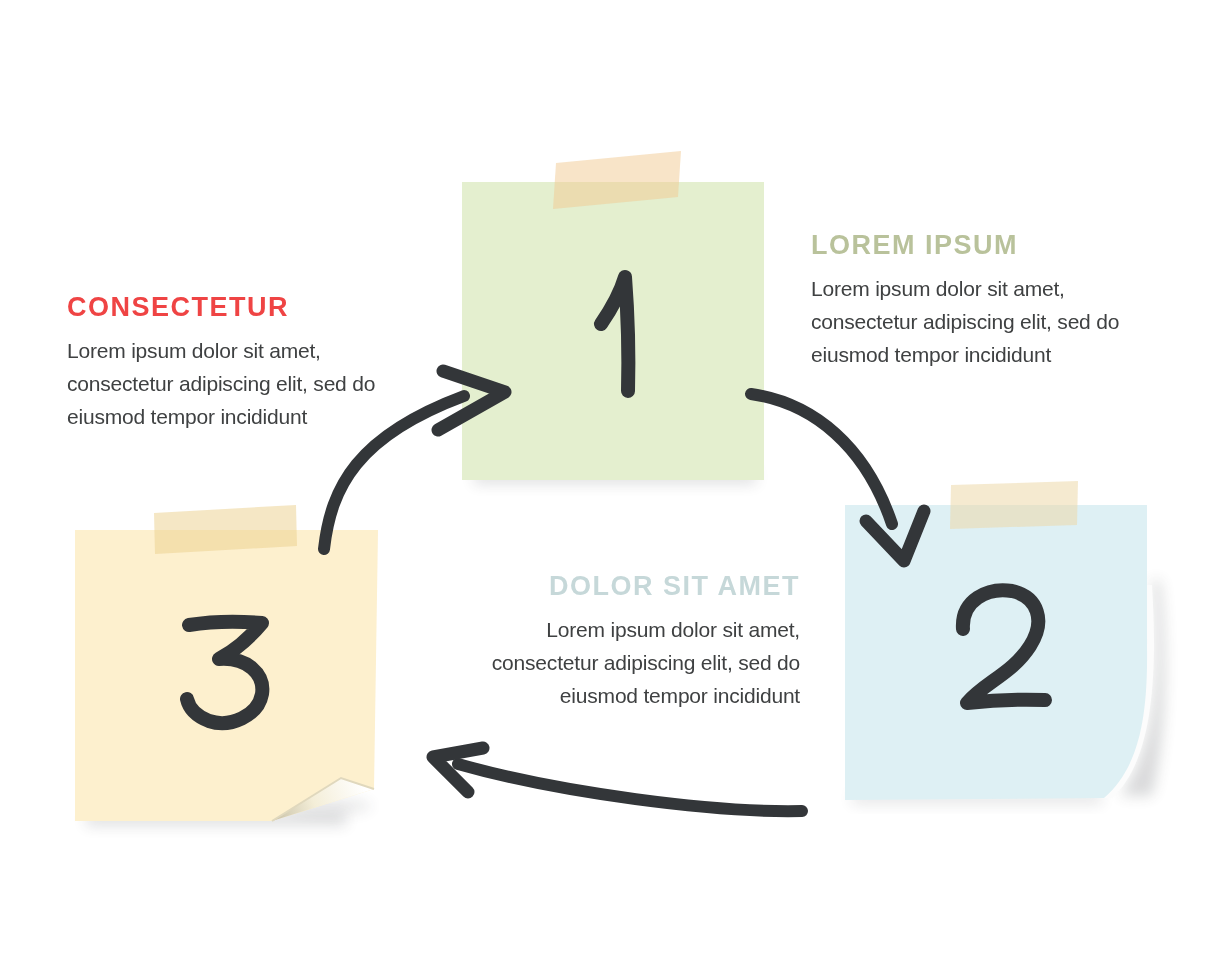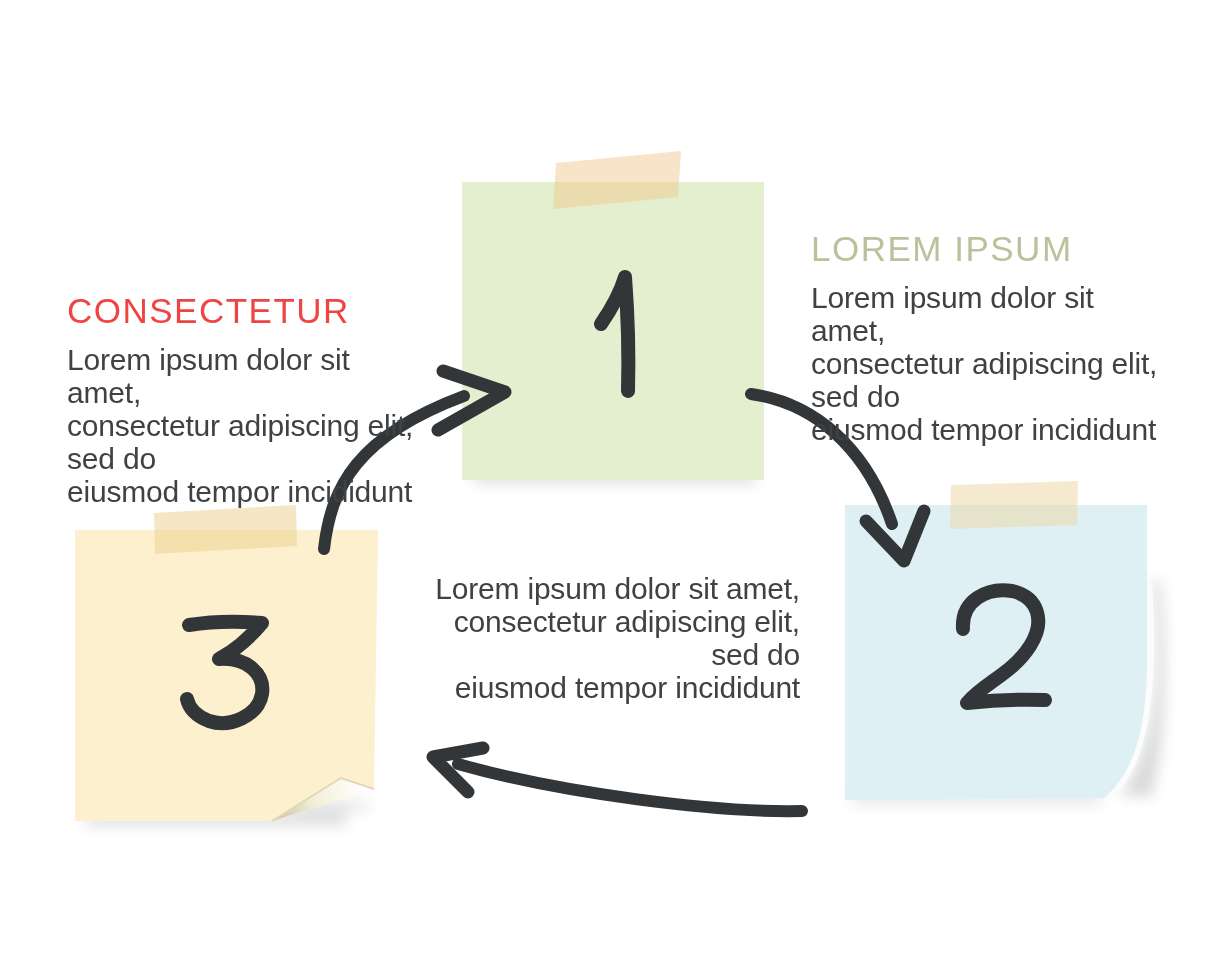--- a/index.html
+++ b/index.html
@@ -6,31 +6,31 @@
   .canvas{
     position:relative;
     width:1225px;height:980px;
     background:#ffffff;
     overflow:hidden;
     font-family:"Liberation Sans",sans-serif;
   }
   .scene{position:absolute;left:0;top:0;width:1225px;height:980px;display:block;}
   .block{position:absolute;}
   .block-title{
-    font-size:35px;
-    font-weight:400;
+    font-size:27px;
+    font-weight:700;
     letter-spacing:1.5px;
     line-height:1.05;
     margin:0 0 13px 0;
   }
   .accent-1{color:#b9c29b;}
   .accent-2{color:#c6d8d9;}
   .accent-3{color:#ef4444;}
   .block-body{
-    font-size:30px;
+    font-size:21px;
     line-height:33px;
     letter-spacing:-0.2px;
     color:#3f4142;
   }
   .block-right{left:811px;top:231px;width:360px;text-align:left;}
   .block-left{left:67px;top:293px;width:360px;text-align:left;}
   .block-center{left:430px;top:572px;width:370px;text-align:right;}
 </style>
 </head>
 <body>
@@ -88,20 +88,21 @@
   <div class="block block-right">
     <div class="block-title accent-1">LOREM IPSUM</div>
     <div class="block-body">
       <div>Lorem ipsum dolor sit amet,</div>
       <div>consectetur adipiscing elit, sed do</div>
       <div>eiusmod tempor incididunt</div>
     </div>
   </div>
 
   <div class="block block-center">
+    <div class="block-title accent-2">DOLOR SIT AMET</div>
     <div class="block-body">
       <div>Lorem ipsum dolor sit amet,</div>
       <div>consectetur adipiscing elit, sed do</div>
       <div>eiusmod tempor incididunt</div>
     </div>
   </div>
 
   <div class="block block-left">
     <div class="block-title accent-3">CONSECTETUR</div>
     <div class="block-body">

